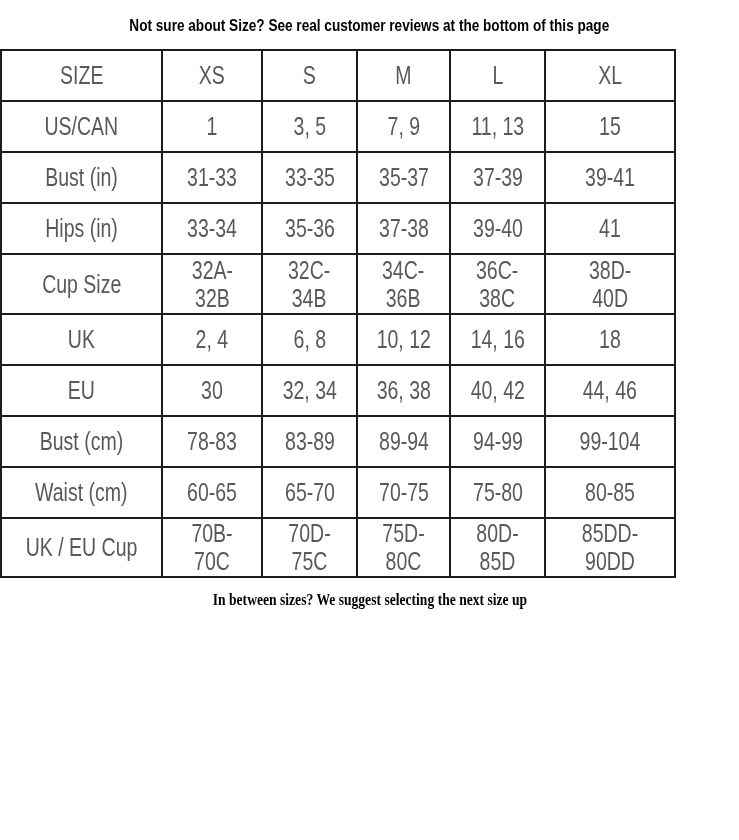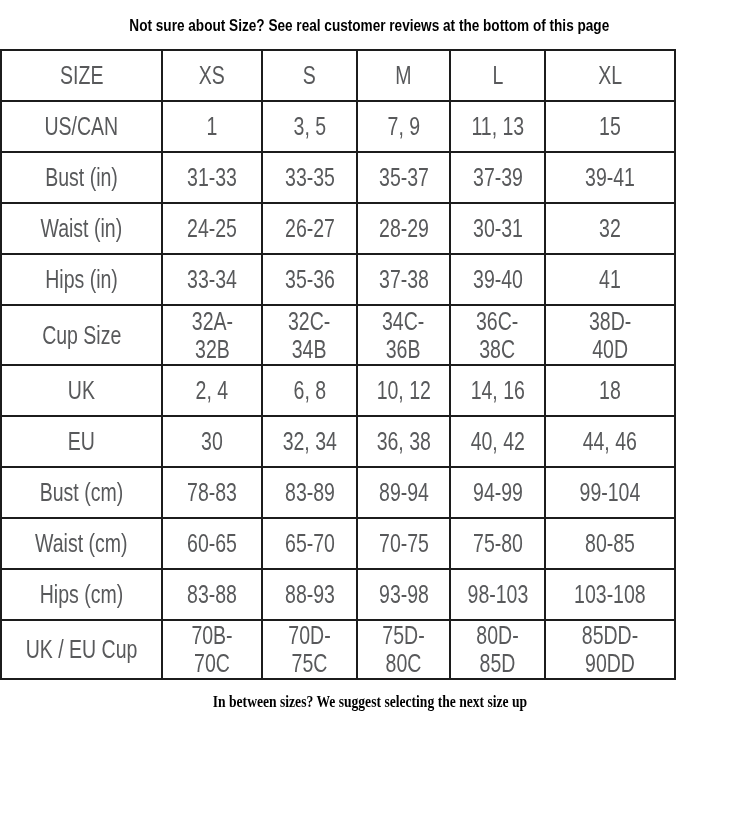--- a/index.html
+++ b/index.html
@@ -97,28 +97,20 @@
         </tr>
         <tr>
           <th><span class="cell-text">Bust (in)</span></th>
           <td><span class="cell-text">31-33</span></td>
           <td><span class="cell-text">33-35</span></td>
           <td><span class="cell-text">35-37</span></td>
           <td><span class="cell-text">37-39</span></td>
           <td><span class="cell-text">39-41</span></td>
         </tr>
         <tr>
-          <th><span class="cell-text">Waist (in)</span></th>
-          <td><span class="cell-text">24-25</span></td>
-          <td><span class="cell-text">26-27</span></td>
-          <td><span class="cell-text">28-29</span></td>
-          <td><span class="cell-text">30-31</span></td>
-          <td><span class="cell-text">32</span></td>
-        </tr>
-        <tr>
           <th><span class="cell-text">Hips (in)</span></th>
           <td><span class="cell-text">33-34</span></td>
           <td><span class="cell-text">35-36</span></td>
           <td><span class="cell-text">37-38</span></td>
           <td><span class="cell-text">39-40</span></td>
           <td><span class="cell-text">41</span></td>
         </tr>
         <tr class="tall">
           <th><span class="cell-text">Cup Size</span></th>
           <td><span class="cell-text">32A-
@@ -158,28 +150,20 @@
         </tr>
         <tr>
           <th><span class="cell-text">Waist (cm)</span></th>
           <td><span class="cell-text">60-65</span></td>
           <td><span class="cell-text">65-70</span></td>
           <td><span class="cell-text">70-75</span></td>
           <td><span class="cell-text">75-80</span></td>
           <td><span class="cell-text">80-85</span></td>
         </tr>
         <tr>
-          <th><span class="cell-text">Hips (cm)</span></th>
-          <td><span class="cell-text">83-88</span></td>
-          <td><span class="cell-text">88-93</span></td>
-          <td><span class="cell-text">93-98</span></td>
-          <td><span class="cell-text">98-103</span></td>
-          <td><span class="cell-text">103-108</span></td>
-        </tr>
-        <tr>
           <th><span class="cell-text">UK / EU Cup</span></th>
           <td><span class="cell-text">70B-70C</span></td>
           <td><span class="cell-text">70D-75C</span></td>
           <td><span class="cell-text">75D-80C</span></td>
           <td><span class="cell-text">80D-85D</span></td>
           <td><span class="cell-text">85DD-90DD</span></td>
         </tr>
       </tbody>
   </table>
 

